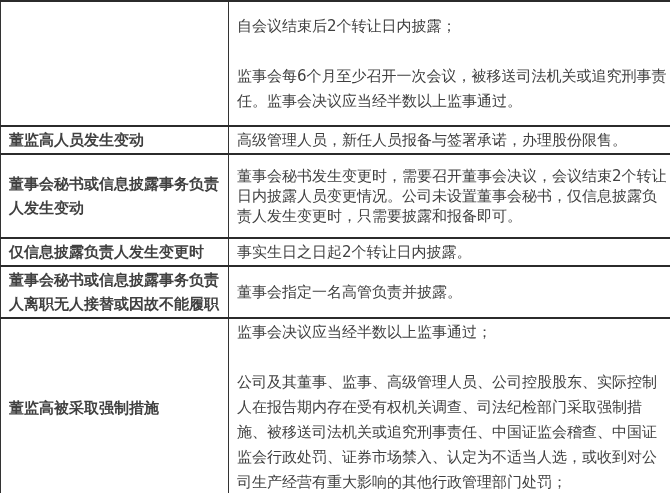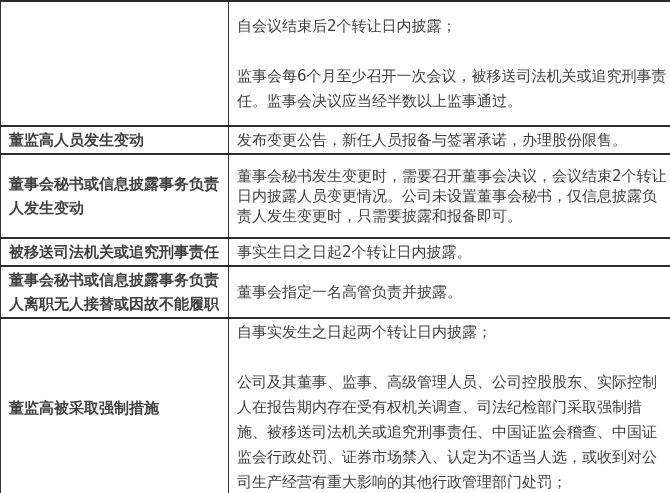--- a/index.html
+++ b/index.html
@@ -73,48 +73,48 @@
     <td class="desc">
             <p>自会议结束后2个转让日内披露；</p>
             <p>&nbsp;</p>
             <p>监事会每6个月至少召开一次会议，被移送司法机关或追究刑事责任。监事会决议应当经半数以上监事通过。</p>
           </td>
   </tr>
 
   <tr>
     <td class="cat">董监高人员发生变动</td>
     <td class="desc single">
-            <p>发布变更公告，新任人员报备与签署承诺，办理股份限售。</p>
+            <p>高级管理人员，新任人员报备与签署承诺，办理股份限售。</p>
           </td>
   </tr>
 
   <tr>
     <td class="cat">董事会秘书或信息披露事务负责人发生变动</td>
     <td class="desc single">
             <p>董事会秘书发生变更时，需要召开董事会决议，会议结束2个转让日内披露人员变更情况。公司未设置董事会秘书，仅信息披露负责人发生变更时，只需要披露和报备即可。</p>
           </td>
   </tr>
 
   <tr>
-    <td class="cat">被移送司法机关或追究刑事责任</td>
+    <td class="cat">仅信息披露负责人发生变更时</td>
     <td class="desc single">
             <p>事实生日之日起2个转让日内披露。</p>
           </td>
   </tr>
 
   <tr>
     <td class="cat">董事会秘书或信息披露事务负责人离职无人接替或因故不能履职</td>
     <td class="desc single">
             <p>董事会指定一名高管负责并披露。</p>
           </td>
   </tr>
 
   <tr>
     <td class="cat">董监高被采取强制措施</td>
     <td class="desc">
-            <p>自事实发生之日起两个转让日内披露；</p>
+            <p>监事会决议应当经半数以上监事通过；</p>
             <p>&nbsp;</p>
             <p>公司及其董事、监事、高级管理人员、公司控股股东、实际控制人在报告期内存在受有权机关调查、司法纪检部门采取强制措施、被移送司法机关或追究刑事责任、中国证监会稽查、中国证监会行政处罚、证券市场禁入、认定为不适当人选，或收到对公司生产经营有重大影响的其他行政管理部门处罚；</p>
           </td>
   </tr>
 </tbody>
   </table>
 </div>
 
 </body></html>

